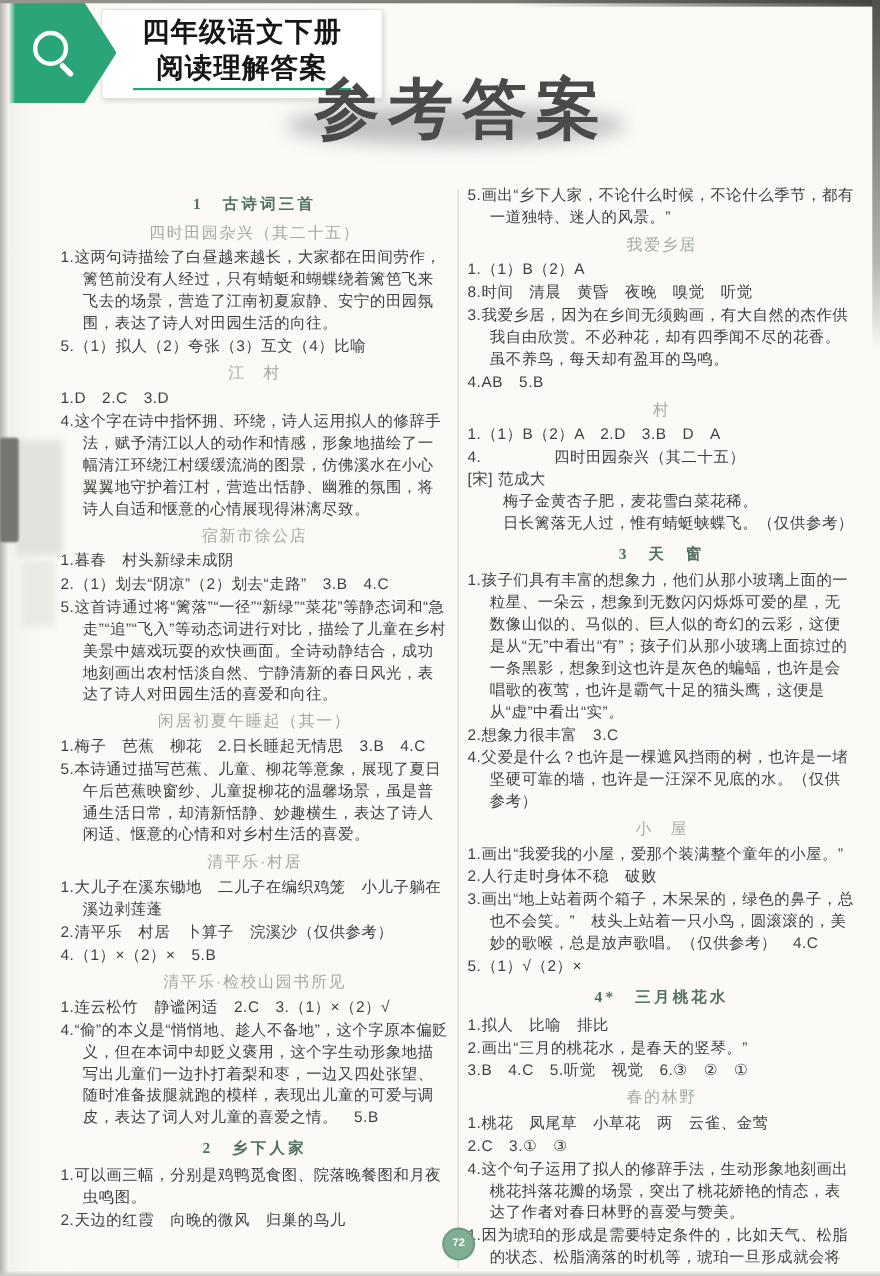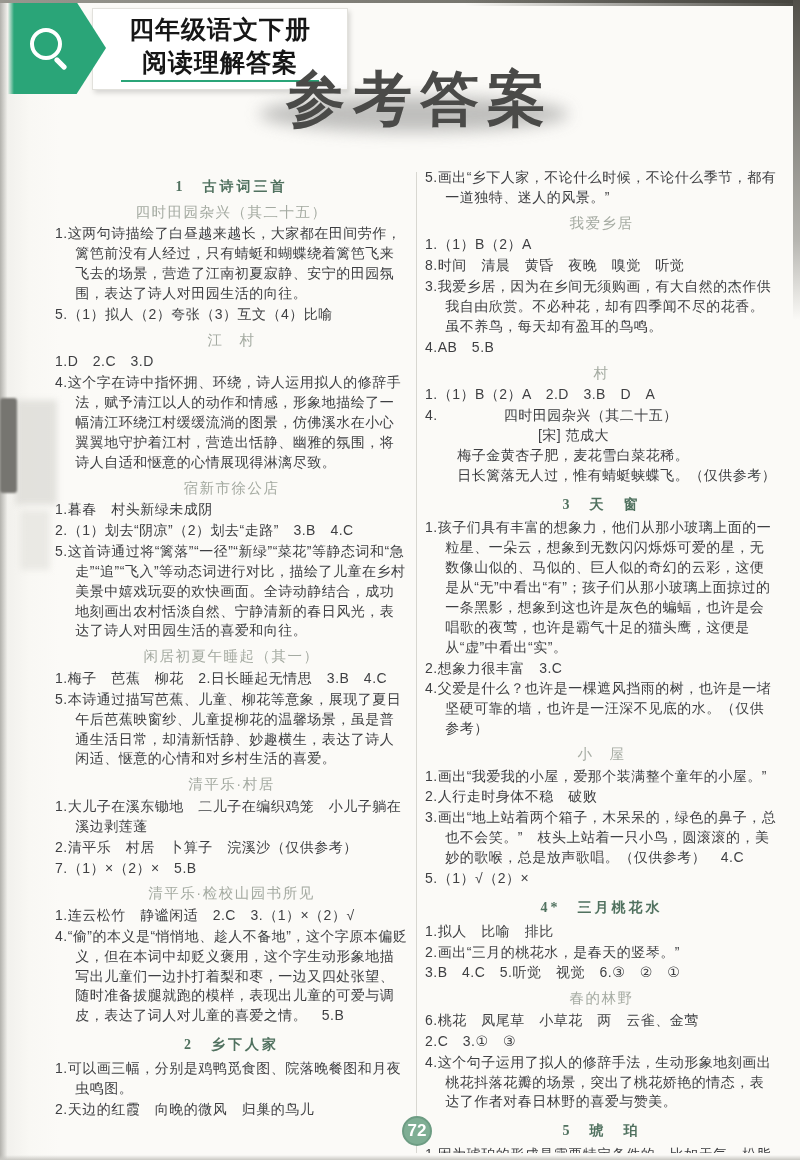--- a/index.html
+++ b/index.html
@@ -53,28 +53,28 @@
   .col{width:353px;color:#3e3f42;font-size:14px;line-height:1.42;letter-spacing:.5px;}
   .divider{width:1px;background:#d8d7d1;margin:4px 8px 0 8px;}
 
   .ln{margin:0;}
   .item{padding-left:1.45em;text-indent:-1.45em;margin-bottom:1px;}
   .chapter{text-align:center;font-weight:700;font-size:14px;color:#50715f;letter-spacing:3px;margin:9px 0 4px;font-family:Liberation Serif, serif;}
   .sub{text-align:center;font-size:14.5px;color:#a4aaa1;letter-spacing:1.5px;margin:5px 0 2px;}
   .poem_title{display:flex;}
   .poem_title .poem-num{width:1.45em;flex:none;}
   .poem_title .pt{flex:1;text-align:center;padding-right:3em;}
-  .poem_author{text-align:center;padding-right:4em;}
+  .poem_author{padding-right:4em;}
   .poem_line{padding-left:2.3em;}
 
   
   .page-badge{
     position:absolute;left:402px;top:1116px;width:30px;height:30px;border-radius:50%;
     background:#7fae94;border:2px solid #6d9c83;box-sizing:border-box;
-    color:#ffffff;font-size:17px;font-weight:700;line-height:26px;text-align:center;z-index:3;
+    color:#ffffff;font-size:10px;font-weight:700;line-height:26px;text-align:center;z-index:3;
   }
 </style>
 </head>
 <body>
 
 <div class="page">
 
   <div class="edge-top"></div>
   <div class="edge-top-right"></div>
   <div class="edge-right-top"></div>
@@ -110,21 +110,21 @@
         <div class="ln sub">宿新市徐公店</div>
         <div class="ln item">1.暮春　村头新绿未成阴</div>
         <div class="ln item">2.（1）划去“阴凉”（2）划去“走路”　3.B　4.C</div>
         <div class="ln item">5.这首诗通过将“篱落”“一径”“新绿”“菜花”等静态词和“急走”“追”“飞入”等动态词进行对比，描绘了儿童在乡村美景中嬉戏玩耍的欢快画面。全诗动静结合，成功地刻画出农村恬淡自然、宁静清新的春日风光，表达了诗人对田园生活的喜爱和向往。</div>
         <div class="ln sub">闲居初夏午睡起（其一）</div>
         <div class="ln item">1.梅子　芭蕉　柳花　2.日长睡起无情思　3.B　4.C</div>
         <div class="ln item">5.本诗通过描写芭蕉、儿童、柳花等意象，展现了夏日午后芭蕉映窗纱、儿童捉柳花的温馨场景，虽是普通生活日常，却清新恬静、妙趣横生，表达了诗人闲适、惬意的心情和对乡村生活的喜爱。</div>
         <div class="ln sub">清平乐·村居</div>
         <div class="ln item">1.大儿子在溪东锄地　二儿子在编织鸡笼　小儿子躺在溪边剥莲蓬</div>
         <div class="ln item">2.清平乐　村居　卜算子　浣溪沙（仅供参考）</div>
-        <div class="ln item">7.（1）×（2）×　5.B</div>
+        <div class="ln item">4.（1）×（2）×　5.B</div>
         <div class="ln sub">清平乐·检校山园书所见</div>
         <div class="ln item">1.连云松竹　静谧闲适　2.C　3.（1）×（2）√</div>
         <div class="ln item">4.“偷”的本义是“悄悄地、趁人不备地”，这个字原本偏贬义，但在本词中却贬义褒用，这个字生动形象地描写出儿童们一边扑打着梨和枣，一边又四处张望、随时准备拔腿就跑的模样，表现出儿童的可爱与调皮，表达了词人对儿童的喜爱之情。　5.B</div>
         <div class="ln chapter">2　乡下人家</div>
         <div class="ln item">1.可以画三幅，分别是鸡鸭觅食图、院落晚餐图和月夜虫鸣图。</div>
         <div class="ln item">2.天边的红霞　向晚的微风　归巢的鸟儿</div>
       </div>
     <div class="divider"></div>
     <div class="col">
         <div class="ln item">5.画出“乡下人家，不论什么时候，不论什么季节，都有一道独特、迷人的风景。”</div>
@@ -149,23 +149,22 @@
         <div class="ln sub">小　屋</div>
         <div class="ln item">1.画出“我爱我的小屋，爱那个装满整个童年的小屋。”</div>
         <div class="ln item">2.人行走时身体不稳　破败</div>
         <div class="ln item">3.画出“地上站着两个箱子，木呆呆的，绿色的鼻子，总也不会笑。”　枝头上站着一只小鸟，圆滚滚的，美妙的歌喉，总是放声歌唱。（仅供参考）　4.C</div>
         <div class="ln item">5.（1）√（2）×</div>
         <div class="ln chapter">4*　三月桃花水</div>
         <div class="ln item">1.拟人　比喻　排比</div>
         <div class="ln item">2.画出“三月的桃花水，是春天的竖琴。”</div>
         <div class="ln item">3.B　4.C　5.听觉　视觉　6.③　②　①</div>
         <div class="ln sub">春的林野</div>
-        <div class="ln item">6.桃花　凤尾草　小草花　两　云雀、金莺</div>
+        <div class="ln item">1.桃花　凤尾草　小草花　两　云雀、金莺</div>
         <div class="ln item">2.C　3.①　③</div>
         <div class="ln item">4.这个句子运用了拟人的修辞手法，生动形象地刻画出桃花抖落花瓣的场景，突出了桃花娇艳的情态，表达了作者对春日林野的喜爱与赞美。</div>
-        <div class="ln chapter">5　琥　珀</div>
         <div class="ln item">1.因为琥珀的形成是需要特定条件的，比如天气、松脂的状态、松脂滴落的时机等，琥珀一旦形成就会将当时的情形定格、保存在其中。从两只小</div>
       </div>
   </div>
 
   <div class="page-badge">72</div>
 
 </div>
 
 </body></html>

